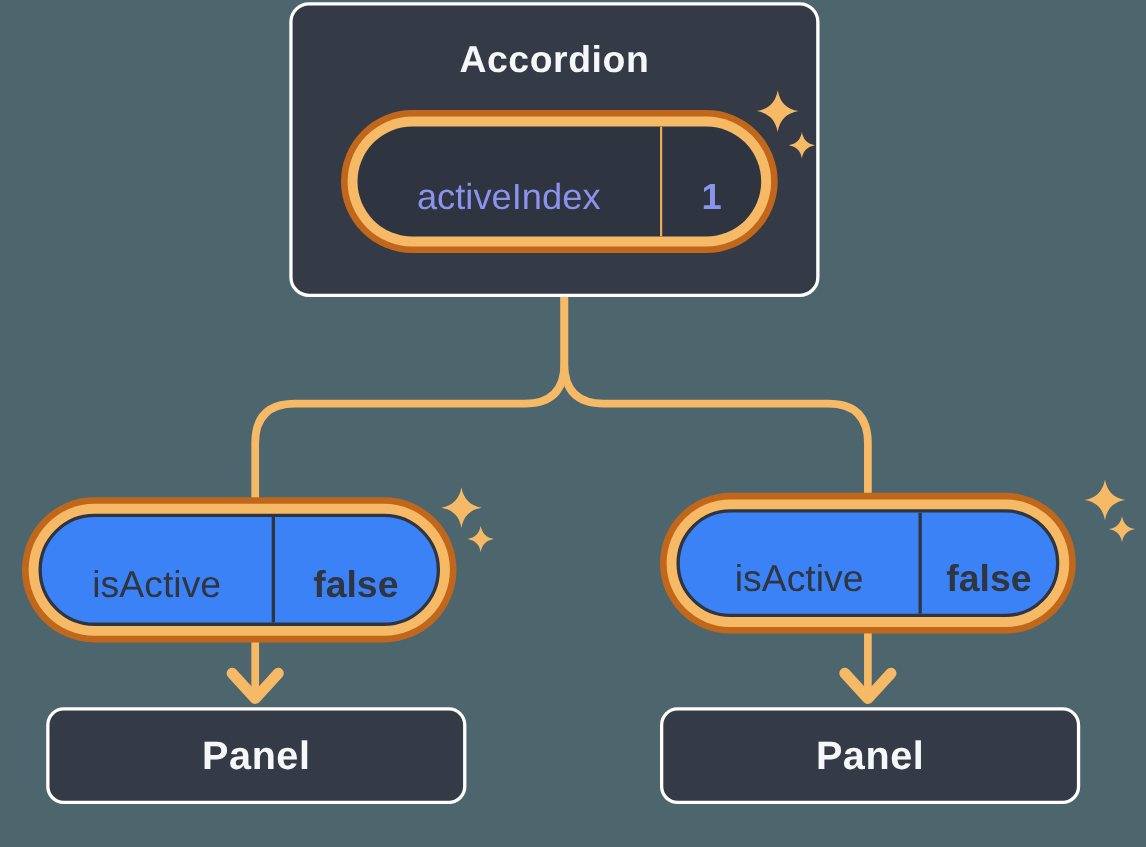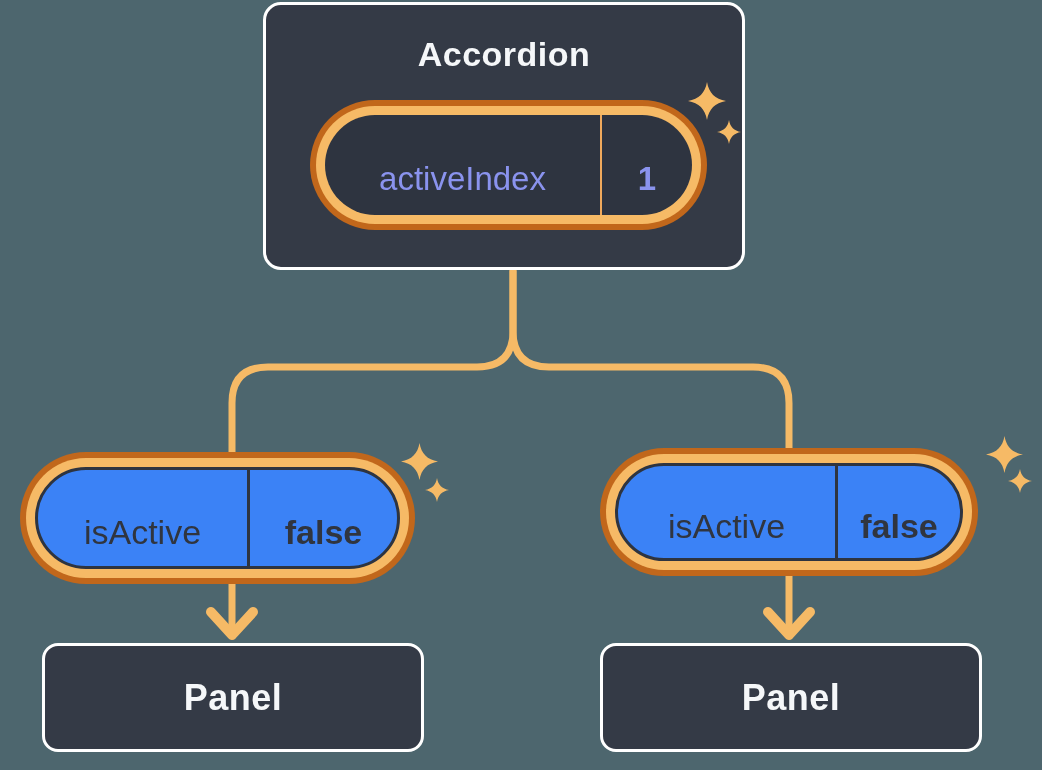--- a/index.html
+++ b/index.html
@@ -23,21 +23,21 @@
 
   .card {
     position: absolute;
     background: #343A46;
     border: 3px solid #FFFFFF;
     border-radius: 18px;
     box-sizing: border-box;
     z-index: 2;
   }
   .card.accordion { left: 263px; top: 2px; width: 482px; height: 268px; }
-  .card.panel     { top: 643px; width: 382px; height: 109px; border-radius: 16px;
+  .card.panel     { top: 643px; width: 382px; height: 88px; border-radius: 16px;
                     display: flex; align-items: center; justify-content: center; }
   .card.panel.left  { left: 42px; }
   .card.panel.right { left: 600px; }
 
   .card-title {
     color: #F5F7F9;
     font-size: 34px;
     font-weight: 600;
     letter-spacing: 0.5px;
   }

